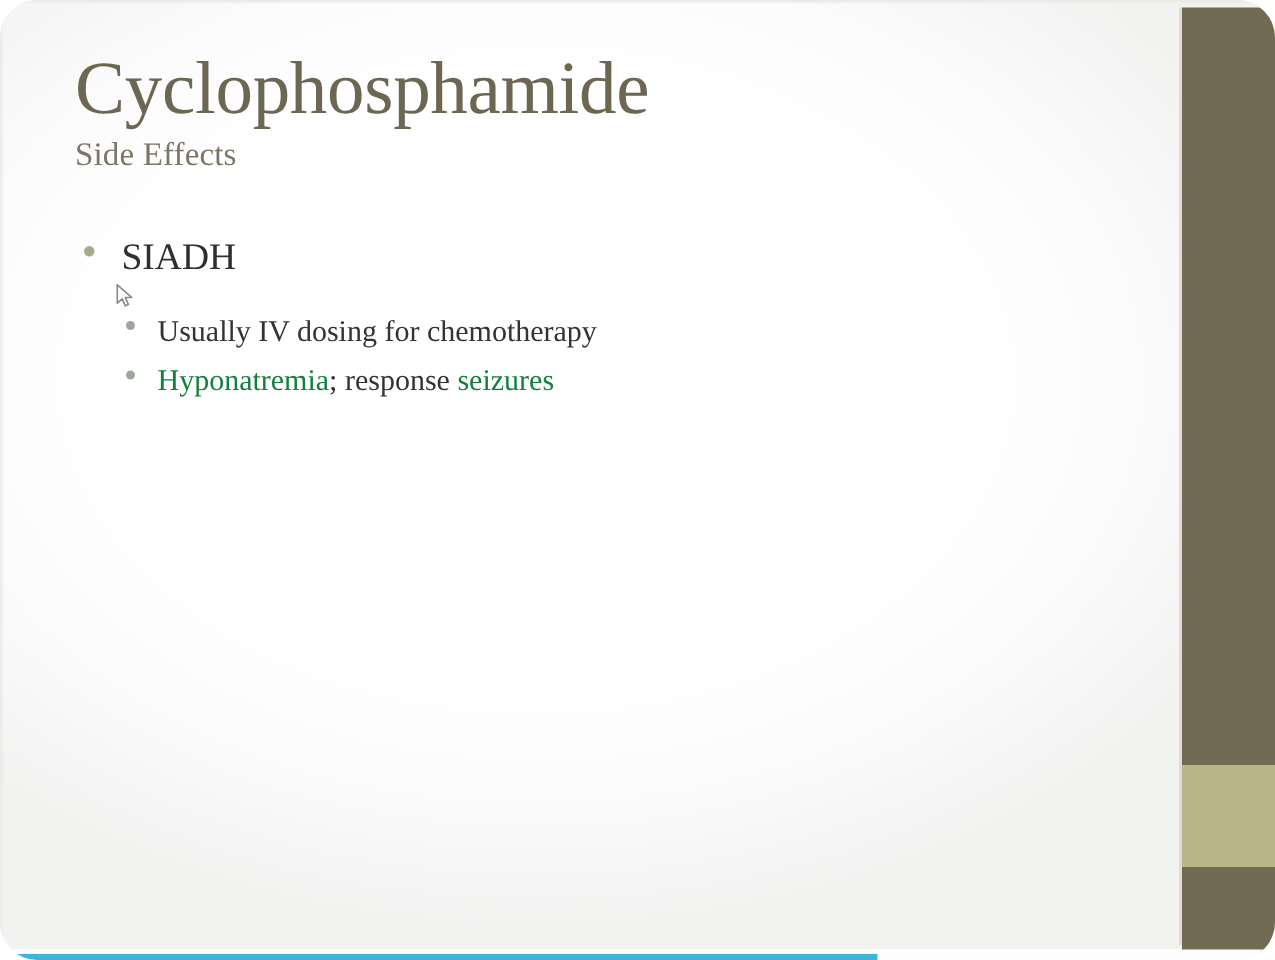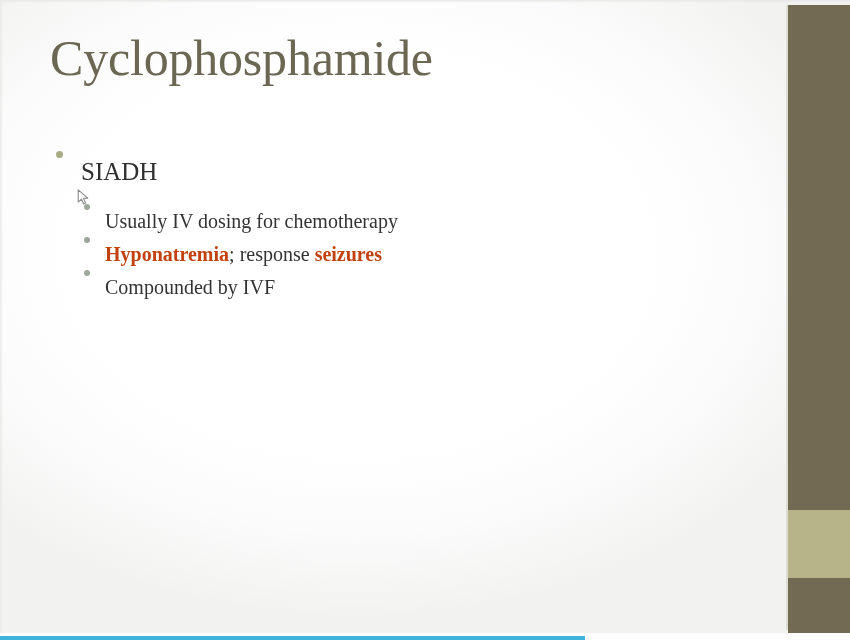--- a/index.html
+++ b/index.html
@@ -8,20 +8,21 @@
     background: #ffffff;
   }
 
   #slide-root {
     position: relative;
     width: 850px;
     height: 640px;
     overflow: hidden;
     background: #ffffff;
     font-family: "Liberation Serif", "DejaVu Serif", serif;
+    border-radius: 25px;
   }
 
   
   .slide-canvas {
     position: absolute;
     left: 0;
     top: 0;
     width: 850px;
     height: 633px;
     background:
@@ -91,21 +92,21 @@
   
   .body-block {
     position: absolute;
     left: 56px;
     top: 156px;
     width: 700px;
   }
 
   .bullet-row {
     display: flex;
-    align-items: flex-start;
+    align-items: center;
   }
 
   
   .lvl1 { margin-bottom: 2px; }
   .lvl1 .dot {
     flex: 0 0 auto;
     width: 7px; height: 7px;
     border-radius: 50%;
     background: #a9ab86;
     margin-right: 18px;
@@ -130,21 +131,21 @@
     margin-right: 15px;
     position: relative;
     top: -4px;
   }
   .lvl2 .txt {
     font-family: "Liberation Serif", "DejaVu Serif", serif;
     font-size: 20px;
     line-height: 1.3;
     color: #333333;
   }
-  .lvl2 .txt b { font-weight: 700; color: #c2410c; }
+  .lvl2 .txt b { font-weight: 400; color: #15803d; }
 
   
   .progress-track {
     position: absolute;
     left: 0;
     bottom: 0;
     width: 850px;
     height: 7px;
     background: #fdfdfd;
   }
@@ -179,20 +180,21 @@
 
   <div class="side-band">
     <div class="side-band-hairline"></div>
     <div class="seg seg-top"></div>
     <div class="seg seg-middle"></div>
     <div class="seg seg-bottom"></div>
   </div>
 
   <div class="title-block">
     <div class="slide-title">Cyclophosphamide</div>
+    <div class="slide-subtitle">Side Effects</div>
   </div>
 
   <div class="body-block">
 
     <div class="bullet-row lvl1">
       <span class="dot"></span>
       <span class="txt">SIADH</span>
     </div>
 
     <div class="lvl2-group">
@@ -202,24 +204,20 @@
         <span class="txt">Usually IV dosing for chemotherapy</span>
       </div>
 
       <div class="bullet-row lvl2">
         <span class="dot"></span>
         <span class="txt">
           <b>Hyponatremia</b><span>; response </span><b>seizures</b>
         </span>
       </div>
 
-      <div class="bullet-row lvl2">
-        <span class="dot"></span>
-        <span class="txt">Compounded by IVF</span>
-      </div>
 
 
     </div>
   </div>
 
   <div class="progress-track">
     <div class="progress-fill"></div>
   </div>
 
   <div class="cursor">

